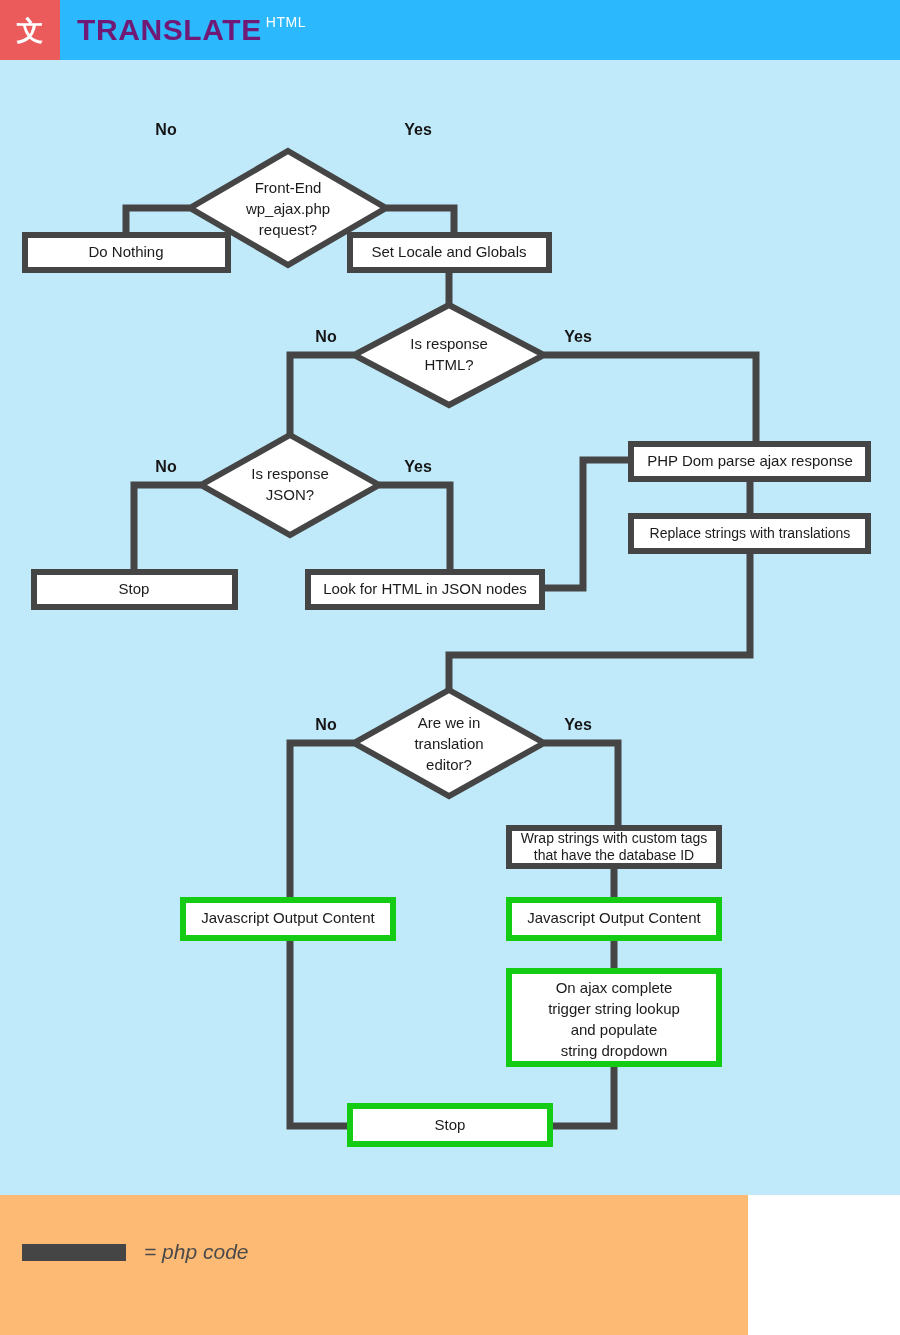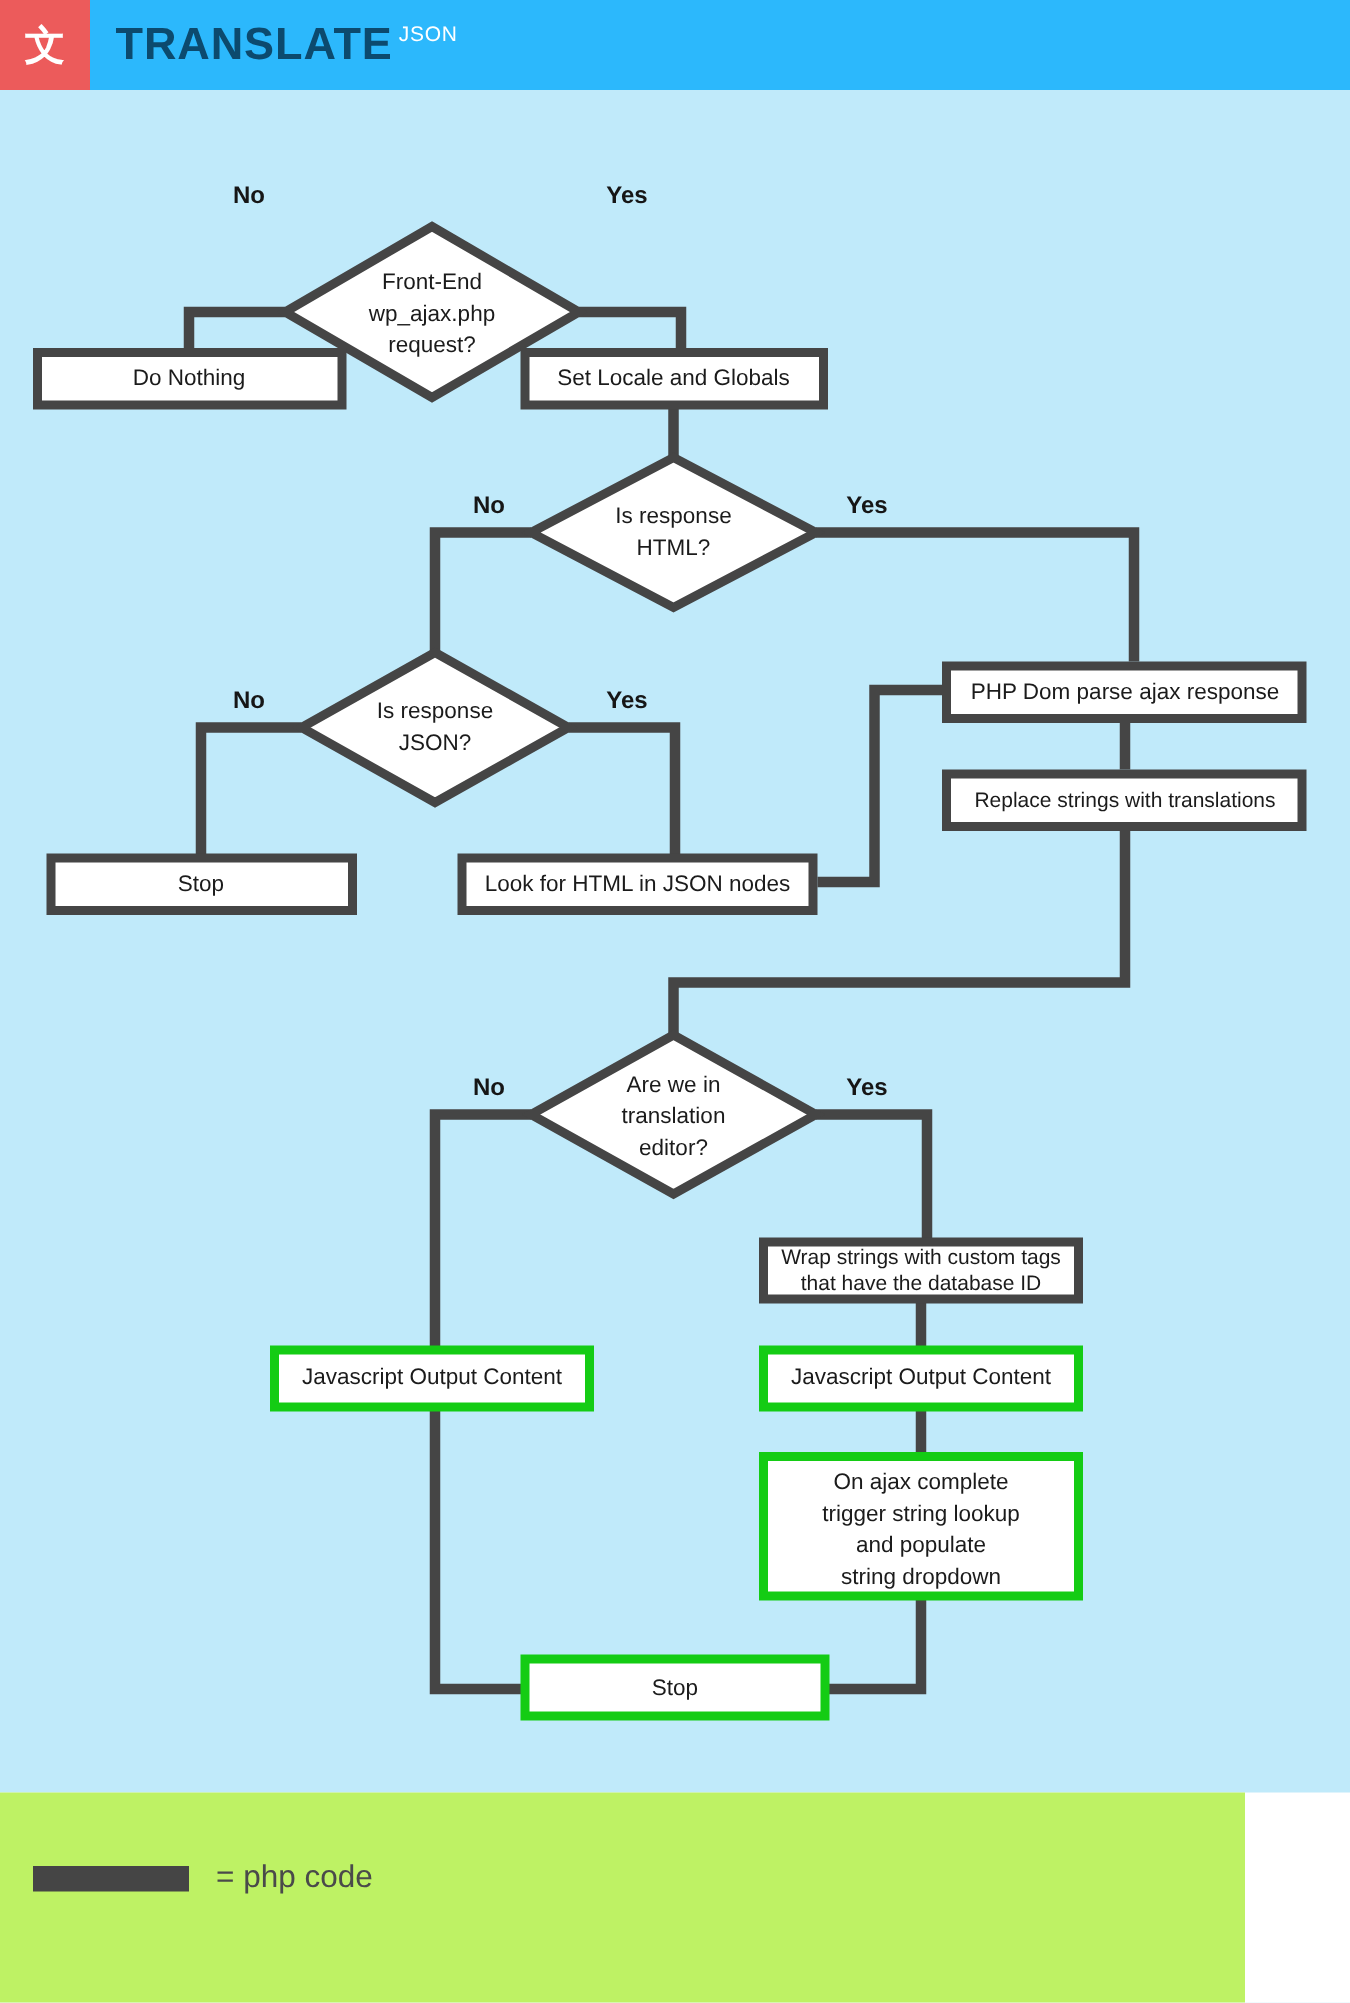--- a/index.html
+++ b/index.html
@@ -44,21 +44,21 @@
     font-weight: bold;
     line-height: 1;
     font-family: "DejaVu Sans", sans-serif;
   }
   #brand {
     display: flex;
     align-items: center;
     padding-left: 17px;
   }
   #brand .brand-main {
-    color: #0c4a6e;
+    color: #701a75;
     font-size: 30px;
     font-weight: bold;
     letter-spacing: 0.6px;
     line-height: 1;
   }
   #brand .brand-sub {
     color: #ffffff;
     font-size: 14px;
     font-weight: normal;
     letter-spacing: 0.5px;
@@ -121,23 +121,24 @@
     font-weight: bold;
     text-anchor: middle;
     dominant-baseline: middle;
   }
 
   
   #legend {
     position: absolute;
     left: 0;
     top: 1195px;
-    width: 830px;
+    width: 748px;
     height: 140px;
-    background: #bef264;
+    background: #fdba74;
+    font-style: italic;
   }
   .legend-row {
     position: absolute;
     left: 22px;
     display: flex;
     align-items: center;
     height: 22px;
   }
   .legend-row.row-php { top: 46px; }
   .legend-row.row-js  { top: 76px; }
@@ -160,21 +161,21 @@
 <body>
 
 <div id="page">
 
   <div id="header">
     <div id="logo-mark">
       <span class="glyph">文</span>
     </div>
     <div id="brand">
       <span class="brand-main">TRANSLATE</span>
-      <span class="brand-sub">JSON</span>
+      <span class="brand-sub">HTML</span>
     </div>
   </div>
 
   <div id="chart-canvas">
     <svg id="chart-svg" viewBox="0 0 900 1135" xmlns="http://www.w3.org/2000/svg">
 
       <g>
 
         <path class="edge-line" d="M 190 148 L 126 148 L 126 175"></path>
 

